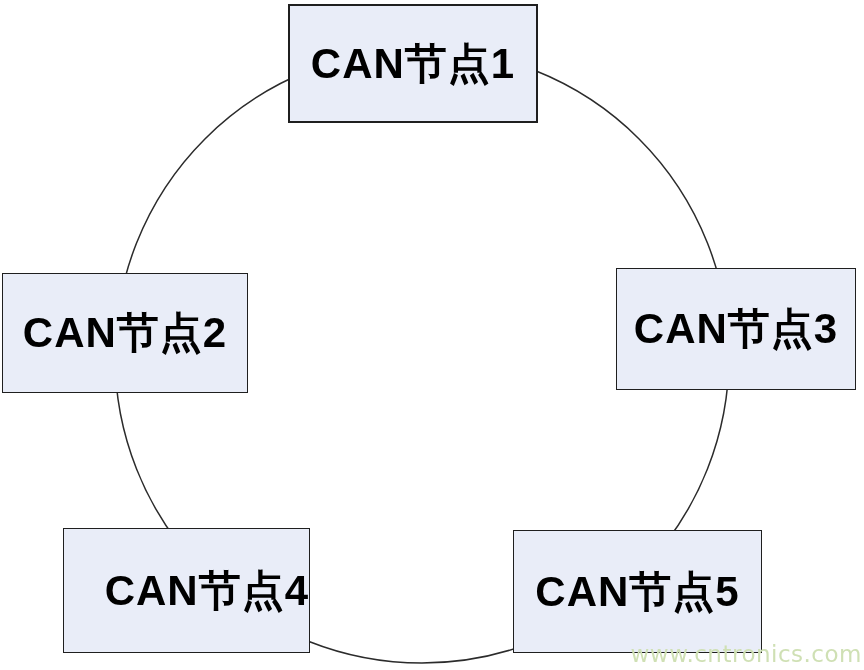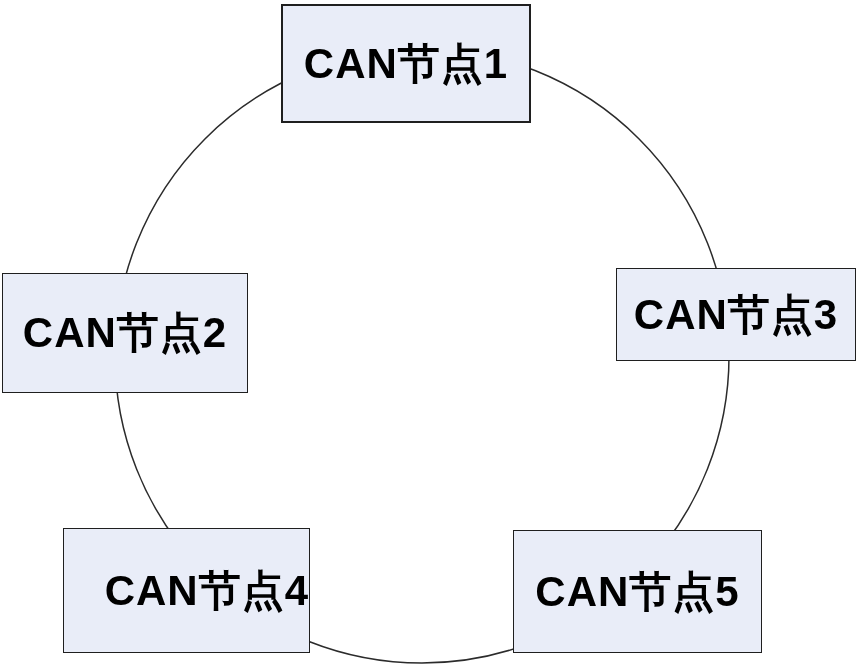--- a/index.html
+++ b/index.html
@@ -37,23 +37,23 @@
     justify-content: center;
   }
   .node span {
     font-size: 42px;
     font-weight: bold;
     color: var(--label-text, #000000);
     letter-spacing: 1px;
     white-space: nowrap;
     line-height: 1;
   }
-  .node1 { left: 281px; top: 4px;   width: 250px; height: 119px; border-width: 2px; }
+  .node1 { left: 288px; top: 4px;   width: 250px; height: 119px; border-width: 2px; }
   .node2 { left: 2px;   top: 273px; width: 246px; height: 120px; text-align: center; }
-  .node3 { left: 616px; top: 268px; width: 240px; height: 93px; }
+  .node3 { left: 616px; top: 268px; width: 240px; height: 122px; }
   .node4 { left: 63px;  top: 528px; width: 247px; height: 125px; justify-content: flex-end; }
   .node5 { left: 513px; top: 530px; width: 249px; height: 123px; }
   .watermark {
     position: absolute;
     right: 2px;
     bottom: 3px;
     z-index: 3;
     font-size: 23px;
     font-family: "DejaVu Sans", sans-serif;
     color: var(--watermark, #cfe0b4);
@@ -83,14 +83,15 @@
   </div>
 
   <div class="node node4">
     <span>CAN节点4</span>
   </div>
 
   <div class="node node5">
     <span>CAN节点5</span>
   </div>
 
+  <div class="watermark">www.cntronics.com</div>
 
 </div>
 
 </body></html>

